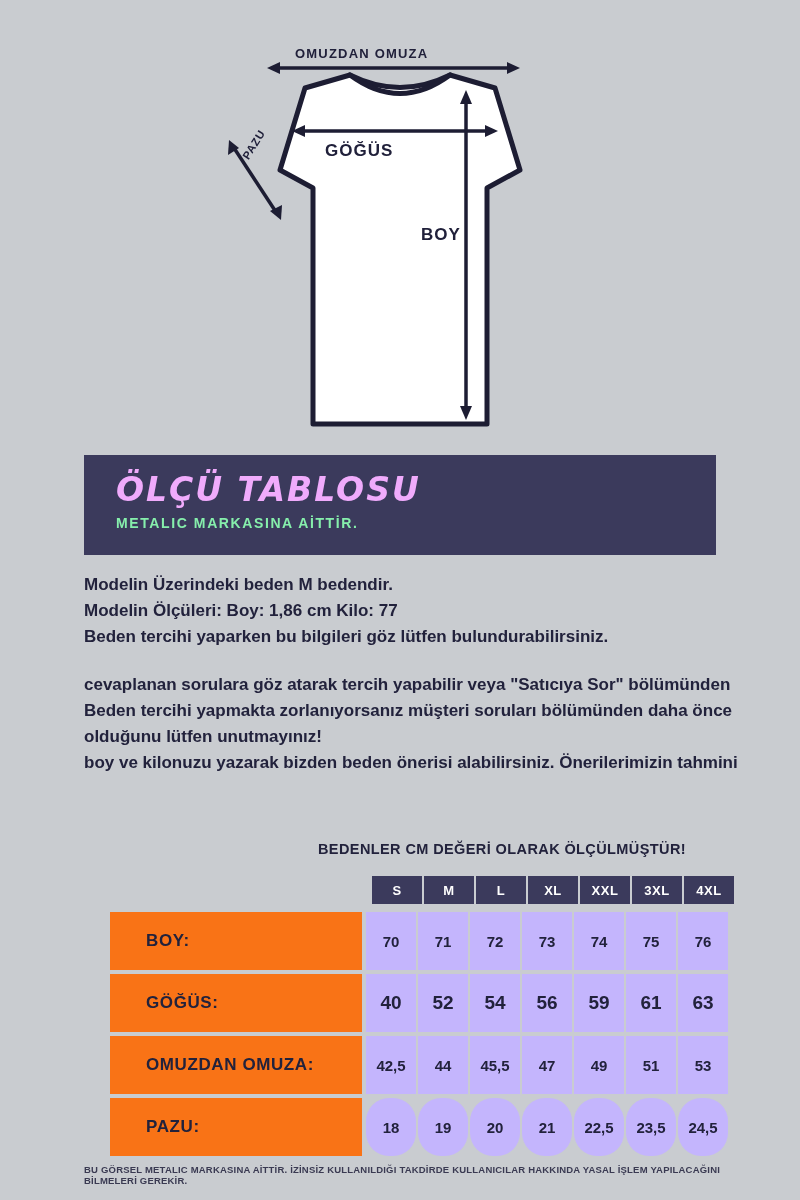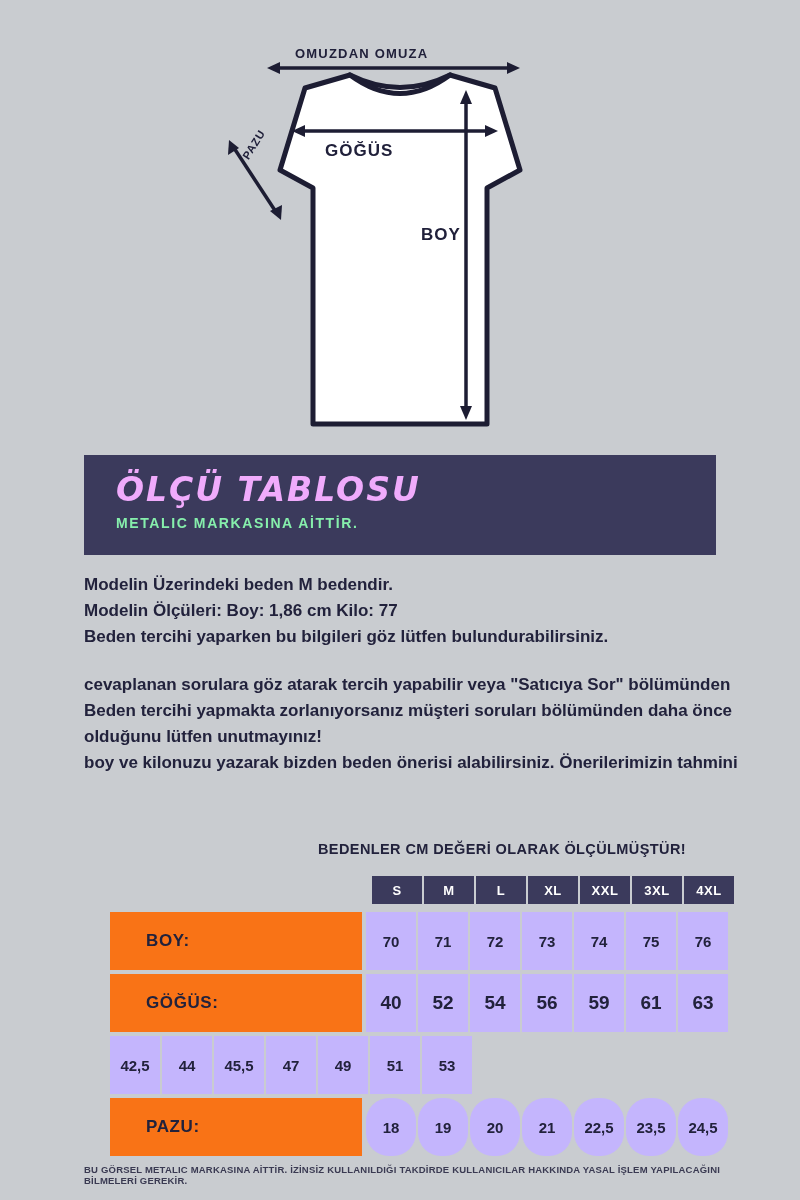--- a/index.html
+++ b/index.html
@@ -277,20 +277,21 @@
       <div class="vcell">52</div>
       <div class="vcell">54</div>
       <div class="vcell">56</div>
       <div class="vcell">59</div>
       <div class="vcell">61</div>
       <div class="vcell">63</div>
     </div>
   </div>
 
   <div class="row r-omuz">
+    <div class="rowlabel">OMUZDAN OMUZA:</div>
     <div class="vals">
       <div class="vcell">42,5</div>
       <div class="vcell">44</div>
       <div class="vcell">45,5</div>
       <div class="vcell">47</div>
       <div class="vcell">49</div>
       <div class="vcell">51</div>
       <div class="vcell">53</div>
     </div>
   </div>

